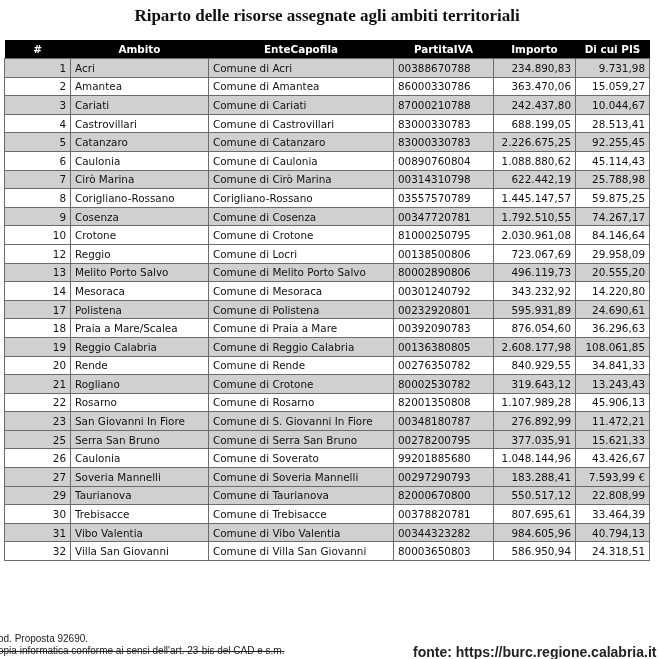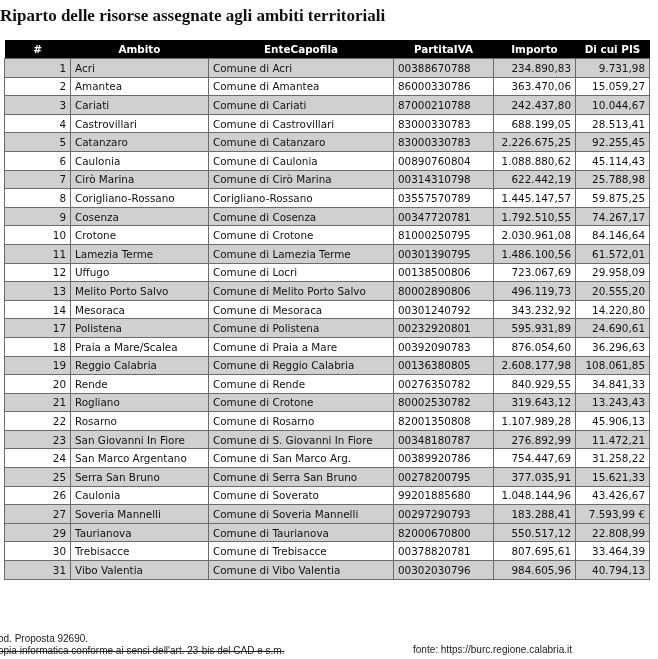--- a/index.html
+++ b/index.html
@@ -1,27 +1,27 @@
 <!DOCTYPE html>
 <html><head>
 <meta charset="utf-8">
 <style>
   html, body { margin:0; padding:0; background:#ffffff; }
   body { width:658px; height:659px; position:relative; overflow:hidden; font-family:"Liberation Sans", sans-serif; }
-  .title { position:absolute; left:0; top:6px; width:654px; font-family:"Liberation Serif", serif; font-weight:bold; font-size:17px; color:#111; }
+  .title { position:absolute; left:0; top:6px; width:654px; text-align:center; font-family:"Liberation Serif", serif; font-weight:bold; font-size:17px; color:#111; }
   table { position:absolute; left:4px; top:40px; border-collapse:collapse; table-layout:fixed; width:645px; font-family:"DejaVu Sans", sans-serif; font-size:10.4px; color:#111; }
   th { background:#000; color:#fff; height:18px; font-weight:bold; font-size:10.4px; padding:0 4px; text-align:center; border:none; }
   td { height:17.6px; padding:0 4px; border:1px solid #6b6b6b; white-space:nowrap; overflow:hidden; }
   tr.odd td { background:#d0d0d0; }
   tr.even td { background:#ffffff; }
   td.num { text-align:right; }
   td.pl { text-align:left; }
   .footer1 { position:absolute; left:-2px; top:633px; font-family:"Liberation Sans", sans-serif; font-size:10px; color:#222; }
   .footer2 { position:absolute; left:-2px; top:645px; font-family:"Liberation Sans", sans-serif; font-size:10px; color:#222; text-decoration:line-through; }
-  .footer3 { position:absolute; left:413px; top:644px; font-family:"Liberation Sans", sans-serif; font-size:10px; font-weight:normal; color:#222; }
+  .footer3 { position:absolute; left:413px; top:644px; font-family:"Liberation Sans", sans-serif; font-size:14px; font-weight:bold; color:#222; }
 </style>
 </head>
 <body>
 
 <div class="title">Riparto delle risorse assegnate agli ambiti territoriali</div>
 
 <table>
   <colgroup>
     <col style="width:66px">
       <col style="width:138px">
@@ -114,31 +114,23 @@
         <td class="num">74.267,17</td>
       </tr>
       <tr class="even">
         <td class="num">10</td>
         <td class="pl">Crotone</td>
         <td class="pl">Comune di Crotone</td>
         <td class="pl">81000250795</td>
         <td class="num">2.030.961,08</td>
         <td class="num">84.146,64</td>
       </tr>
-      <tr class="odd">
-        <td class="num">11</td>
-        <td class="pl">Lamezia Terme</td>
-        <td class="pl">Comune di Lamezia Terme</td>
-        <td class="pl">00301390795</td>
-        <td class="num">1.486.100,56</td>
-        <td class="num">61.572,01</td>
-      </tr>
       <tr class="even">
         <td class="num">12</td>
-        <td class="pl">Uffugo</td>
+        <td class="pl">Reggio</td>
         <td class="pl">Comune di Locri</td>
         <td class="pl">00138500806</td>
         <td class="num">723.067,69</td>
         <td class="num">29.958,09</td>
       </tr>
       <tr class="odd">
         <td class="num">13</td>
         <td class="pl">Melito Porto Salvo</td>
         <td class="pl">Comune di Melito Porto Salvo</td>
         <td class="pl">80002890806</td>
@@ -202,28 +194,20 @@
         <td class="num">45.906,13</td>
       </tr>
       <tr class="odd">
         <td class="num">23</td>
         <td class="pl">San Giovanni In Fiore</td>
         <td class="pl">Comune di S. Giovanni In Fiore</td>
         <td class="pl">00348180787</td>
         <td class="num">276.892,99</td>
         <td class="num">11.472,21</td>
       </tr>
-      <tr class="even">
-        <td class="num">24</td>
-        <td class="pl">San Marco Argentano</td>
-        <td class="pl">Comune di San Marco Arg.</td>
-        <td class="pl">00389920786</td>
-        <td class="num">754.447,69</td>
-        <td class="num">31.258,22</td>
-      </tr>
       <tr class="odd">
         <td class="num">25</td>
         <td class="pl">Serra San Bruno</td>
         <td class="pl">Comune di Serra San Bruno</td>
         <td class="pl">00278200795</td>
         <td class="num">377.035,91</td>
         <td class="num">15.621,33</td>
       </tr>
       <tr class="even">
         <td class="num">26</td>
@@ -254,22 +238,30 @@
         <td class="pl">Trebisacce</td>
         <td class="pl">Comune di Trebisacce</td>
         <td class="pl">00378820781</td>
         <td class="num">807.695,61</td>
         <td class="num">33.464,39</td>
       </tr>
       <tr class="odd">
         <td class="num">31</td>
         <td class="pl">Vibo Valentia</td>
         <td class="pl">Comune di Vibo Valentia</td>
-        <td class="pl">00302030796</td>
+        <td class="pl">00344323282</td>
         <td class="num">984.605,96</td>
         <td class="num">40.794,13</td>
+      </tr>
+      <tr class="even">
+        <td class="num">32</td>
+        <td class="pl">Villa San Giovanni</td>
+        <td class="pl">Comune di Villa San Giovanni</td>
+        <td class="pl">80003650803</td>
+        <td class="num">586.950,94</td>
+        <td class="num">24.318,51</td>
       </tr>
     </tbody>
 </table>
 
 <div class="footer1">od. Proposta 92690.</div>
 <div class="footer2">opia informatica conforme ai sensi dell'art. 23-bis del CAD e s.m.</div>
 <div class="footer3">fonte: https://burc.regione.calabria.it</div>
 
 </body></html>

